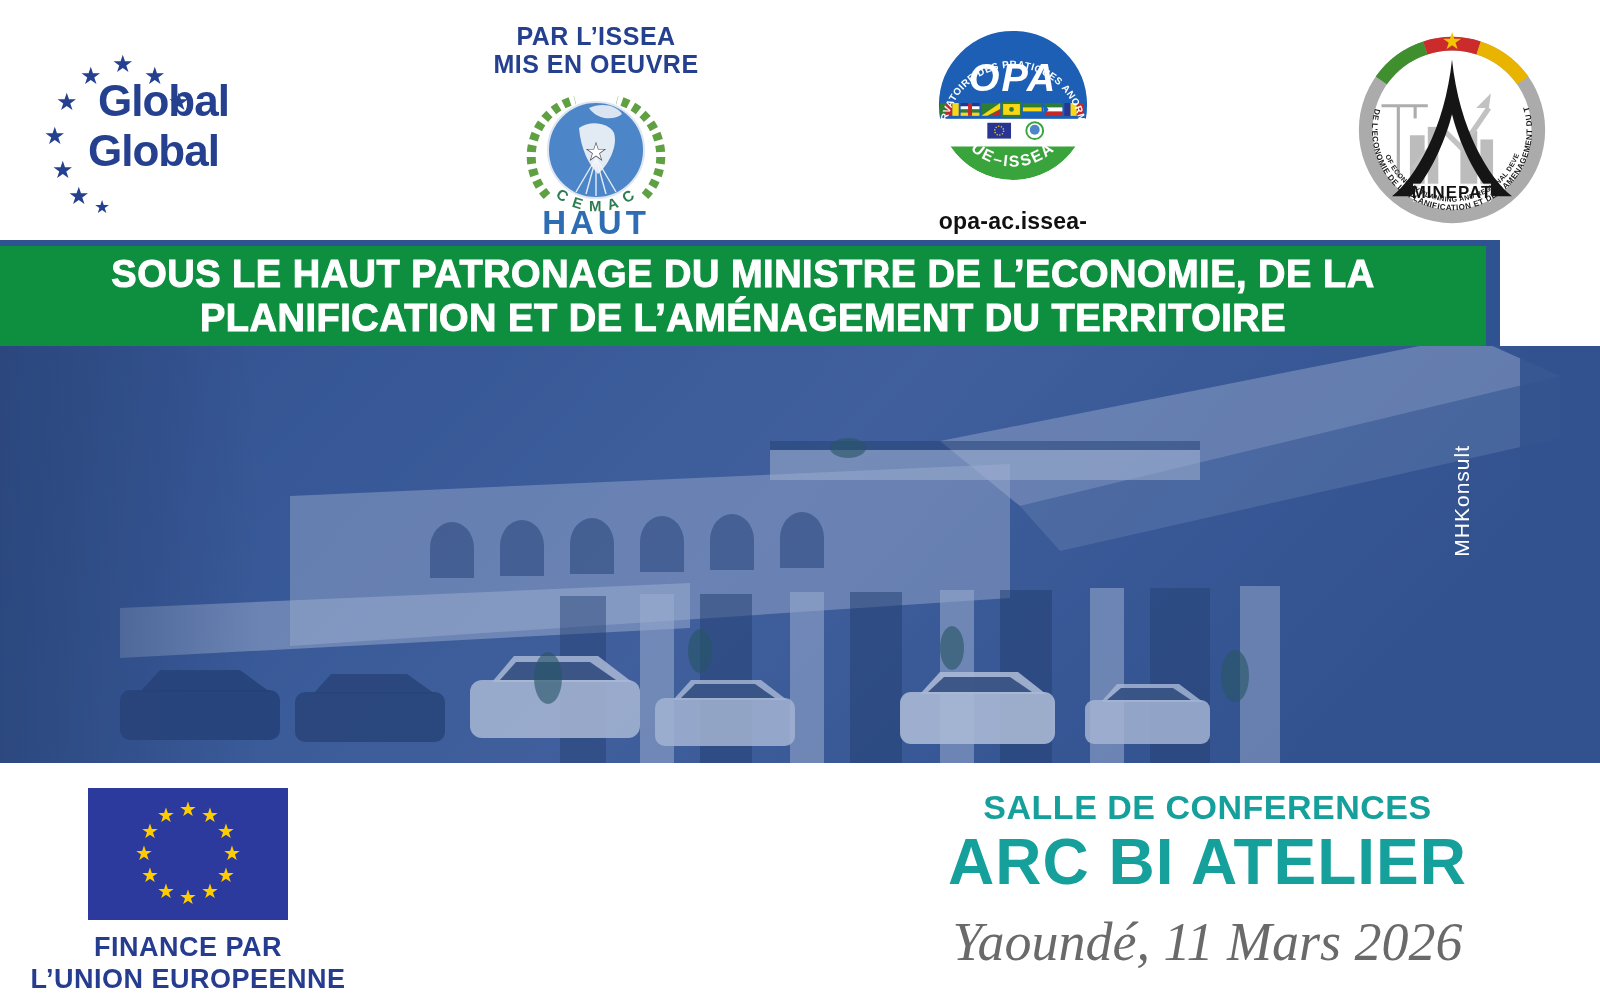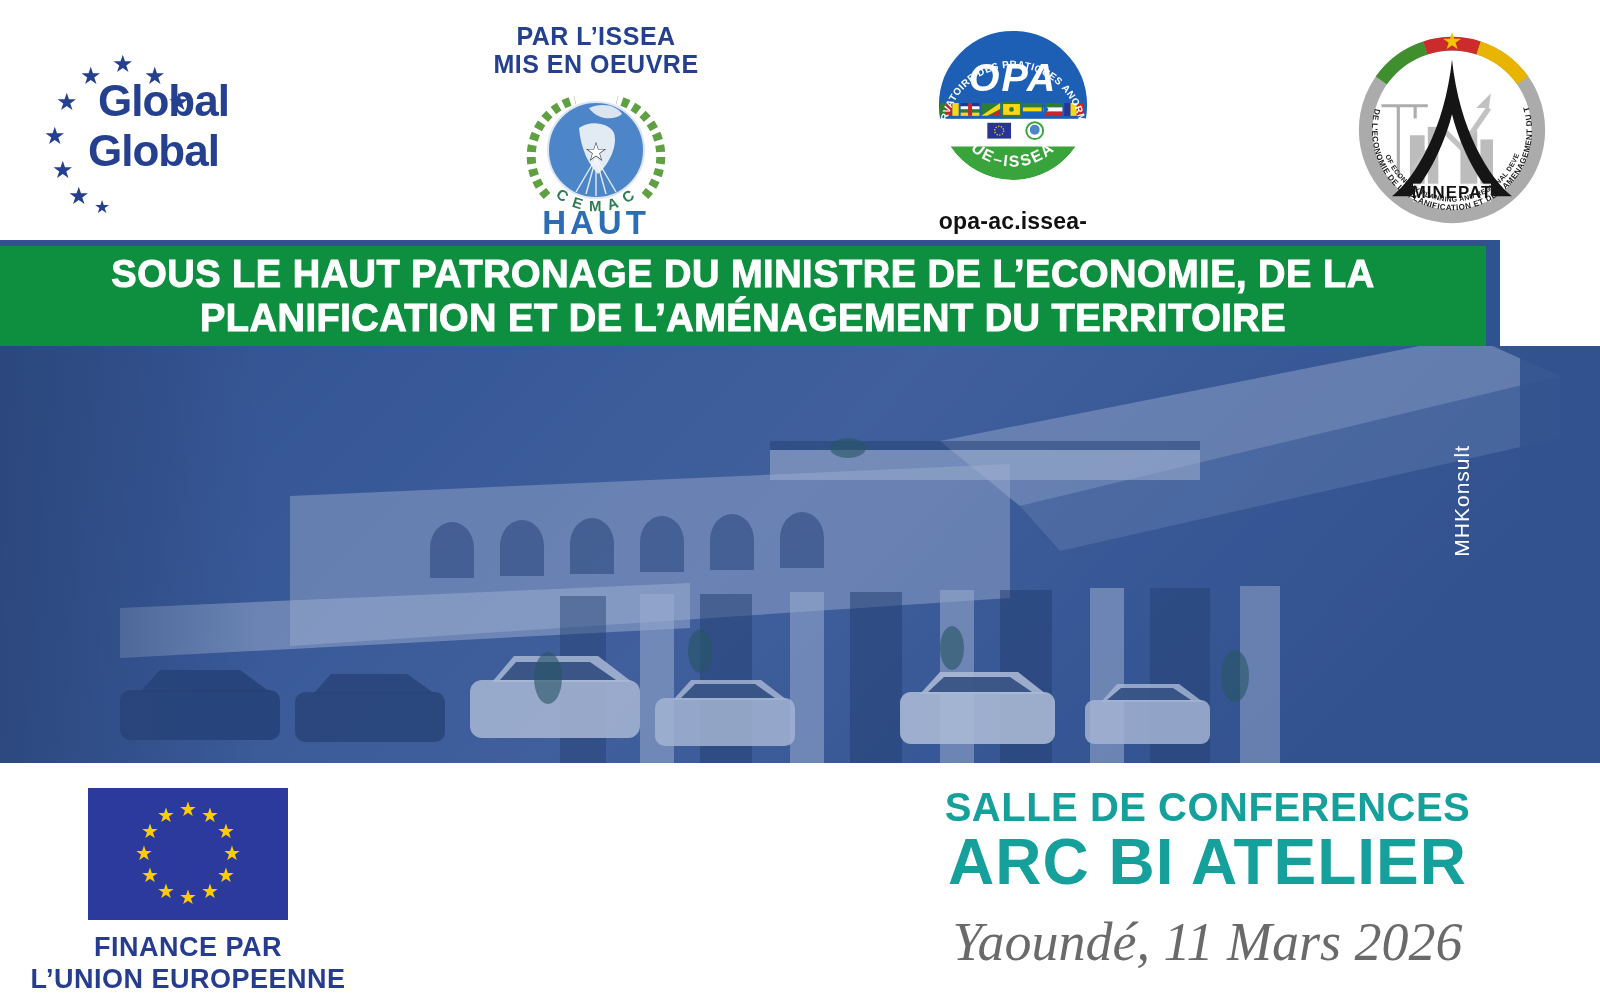--- a/index.html
+++ b/index.html
@@ -46,21 +46,21 @@
   .mhk{position:absolute;right:26px;top:205px;z-index:3;color:#fff;font-size:21px;letter-spacing:1px;
        writing-mode:vertical-rl;transform:rotate(180deg);}
 
   
   .footer{position:absolute;top:763px;left:0;width:1600px;height:244px;background:#fff;}
   .euflag{position:absolute;left:88px;top:25px;width:200px;height:132px;background:#2B3A9C;}
   .euflag .star{position:absolute;color:#FFCC00;font-size:20px;line-height:1;}
   .finance{position:absolute;left:8px;top:168px;width:360px;text-align:center;
            color:#263C8F;font-weight:bold;font-size:27px;line-height:32px;letter-spacing:.5px;}
   .venue{position:absolute;left:935px;top:22px;width:545px;text-align:center;}
-  .venue-hall{color:#16A09B;font-weight:bold;font-size:40px;line-height:44px;letter-spacing:.5px;}
+  .venue-hall{color:#16A09B;font-weight:bold;font-size:34px;line-height:44px;letter-spacing:.5px;}
   .venue-name{color:#16A09B;font-weight:bold;font-size:64px;line-height:66px;letter-spacing:1px;}
   .venue-date{color:#6A6A6A;font-style:italic;font-weight:normal;font-size:54px;line-height:62px;
               margin-top:16px;font-family:cursive;}
 </style>
 </head>
 <body>
 
 <div class="poster">
 
   <div class="header">

